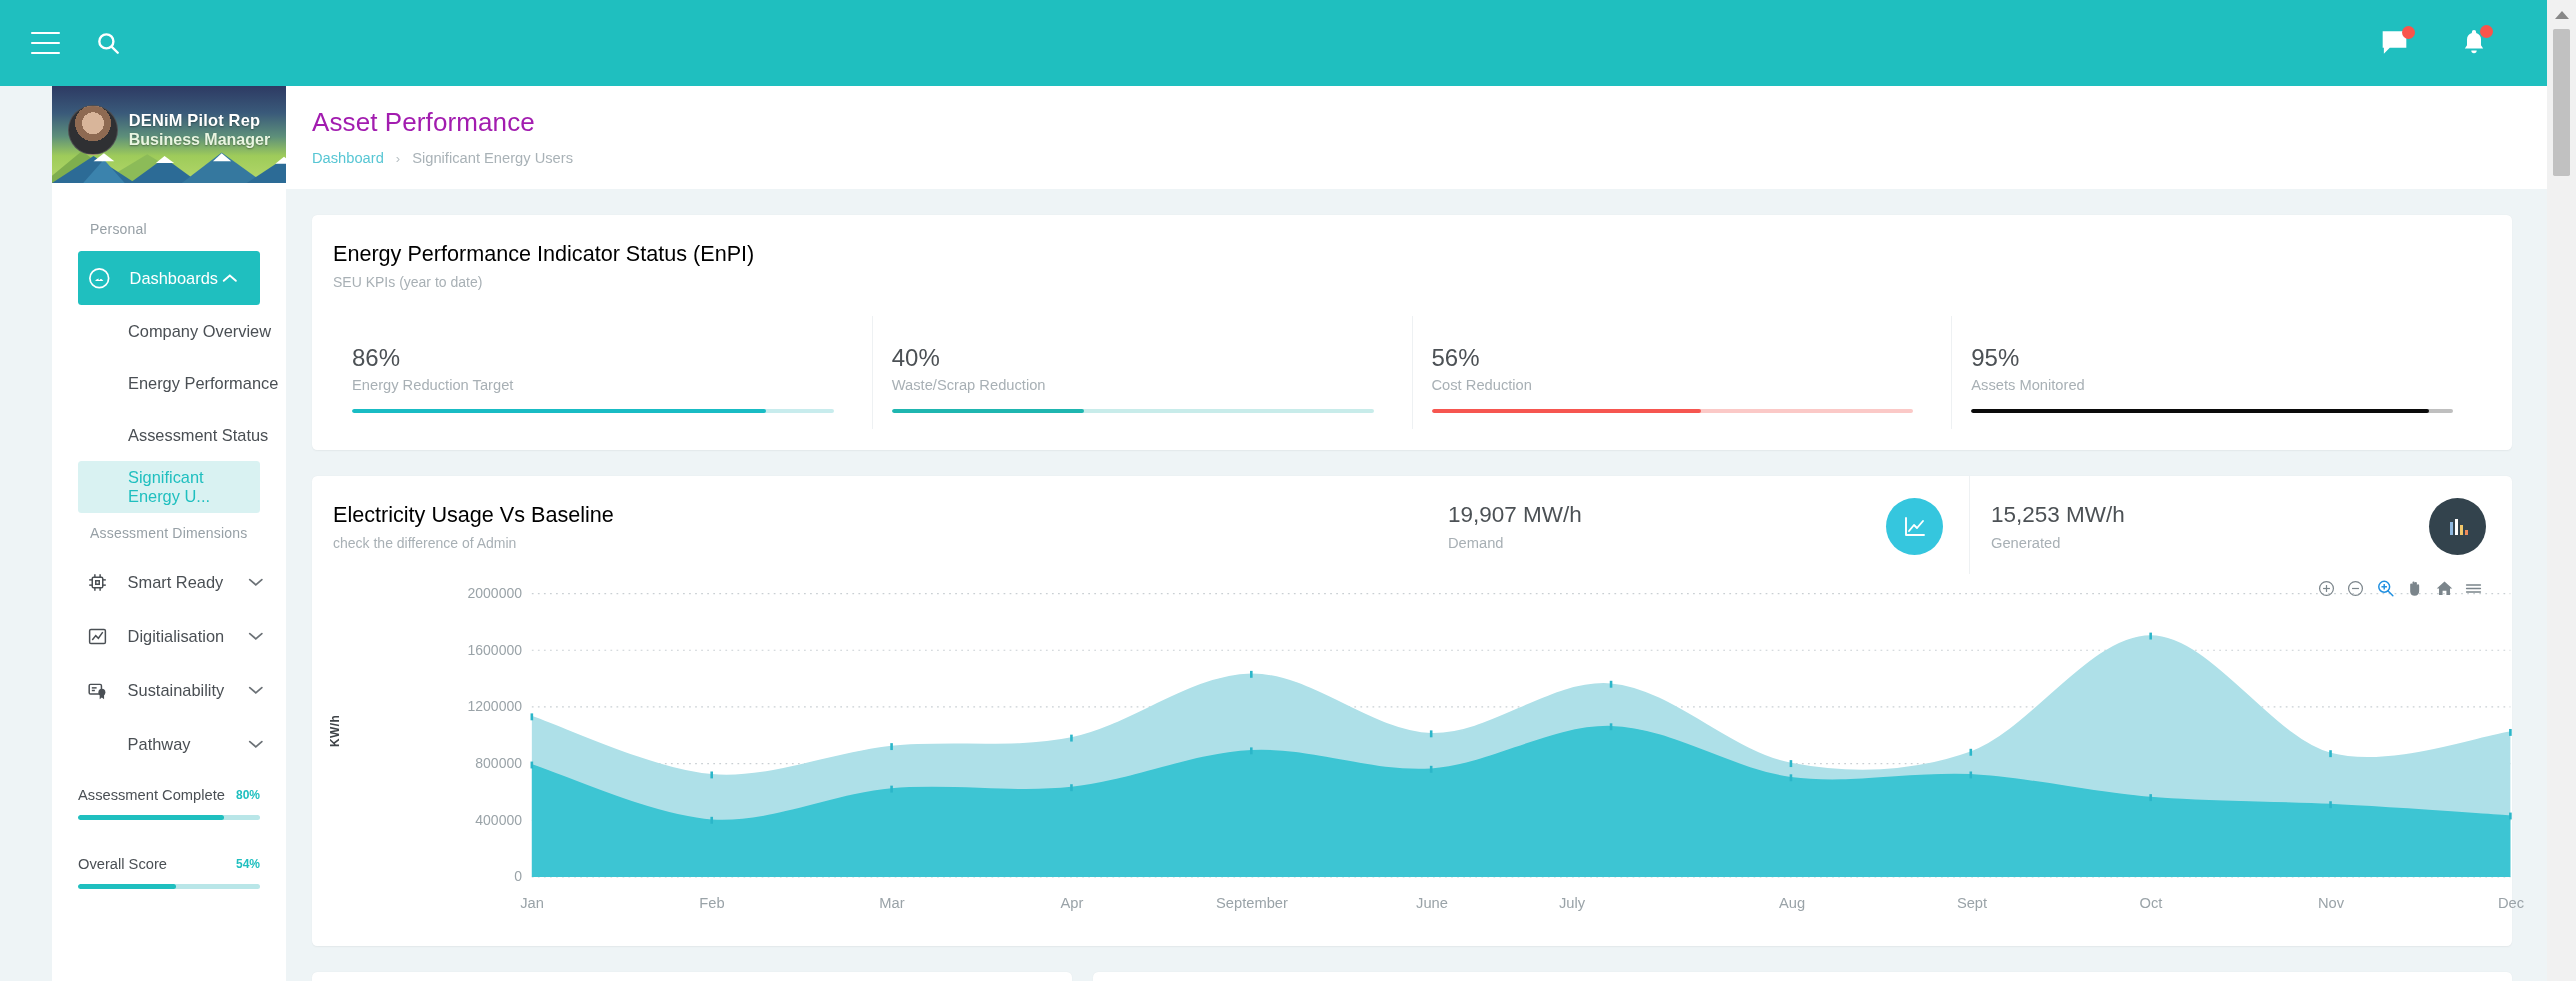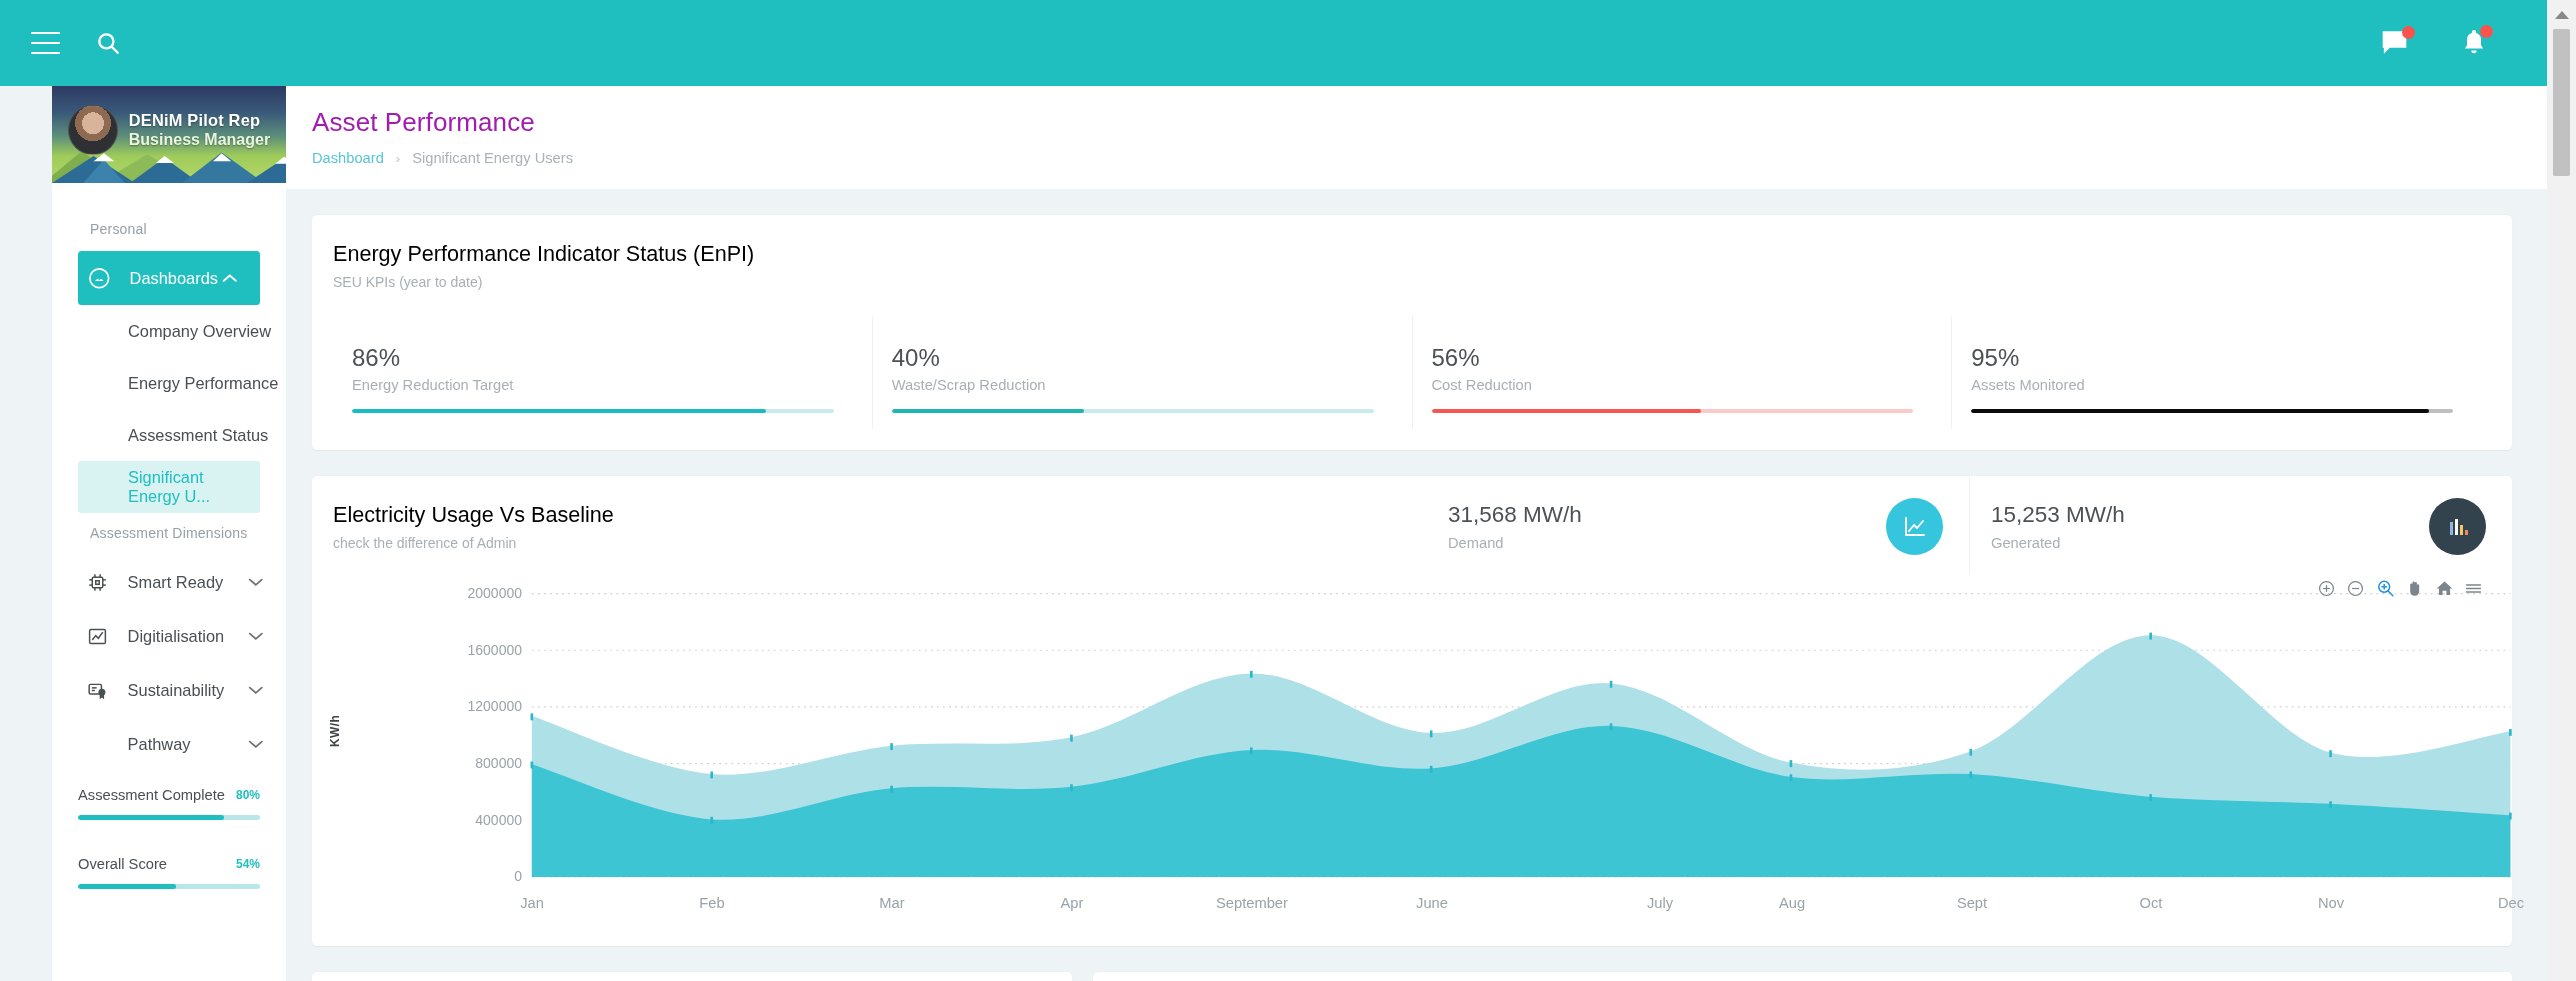--- a/index.html
+++ b/index.html
@@ -388,21 +388,21 @@
     </div>
 
     <div class="card">
       <div class="elec-head">
         <div class="elec-title-col">
           <div class="card-title">Electricity Usage Vs Baseline</div>
           <div class="card-sub">check the difference of Admin</div>
         </div>
         <div class="stat-col">
           <div>
-            <div class="stat-val">31,568 MW/h</div>
+            <div class="stat-val">19,907 MW/h</div>
             <div class="stat-lbl">Demand</div>
           </div>
           <div class="round-btn teal">
             <svg width="24" height="24" viewBox="0 0 24 24" fill="none" stroke="#ffffff" stroke-width="1.9" stroke-linecap="round" stroke-linejoin="round">
               <polyline points="3,3 3,20 21,20"></polyline>
               <polyline points="6,16 11,10 14,13 20,6"></polyline>
             </svg>
           </div>
         </div>
         <div class="stat-col">
@@ -472,21 +472,21 @@
             <div class="ytick" style="top: 76px; left: 0px; width: 210px;">1600000</div>
             <div class="ytick" style="top: 19px; left: 0px; width: 210px;">2000000</div>
           </div>
         <div id="xtick-layer">
             <div class="xtick" style="left: 220px; top: 321px;">Jan</div>
             <div class="xtick" style="left: 400px; top: 321px;">Feb</div>
             <div class="xtick" style="left: 580px; top: 321px;">Mar</div>
             <div class="xtick" style="left: 760px; top: 321px;">Apr</div>
             <div class="xtick" style="left: 940px; top: 321px;">September</div>
             <div class="xtick" style="left: 1120px; top: 321px;">June</div>
-            <div class="xtick" style="left: 1348px; top: 321px;">July</div>
+            <div class="xtick" style="left: 1260px; top: 321px;">July</div>
             <div class="xtick" style="left: 1480px; top: 321px;">Aug</div>
             <div class="xtick" style="left: 1660px; top: 321px;">Sept</div>
             <div class="xtick" style="left: 1839px; top: 321px;">Oct</div>
             <div class="xtick" style="left: 2019px; top: 321px;">Nov</div>
             <div class="xtick" style="left: 2199px; top: 321px;">Dec</div>
           </div>
         <svg id="chart-svg" width="2160" height="346" style="position:absolute;left:60px;top:8.6px;" viewBox="0 0 2500 400">
             <line x1="185" y1="340" x2="2475" y2="340" stroke="#c9cfd3" stroke-width="1.4" stroke-dasharray="2,5"></line>
             <line x1="185" y1="274.4" x2="2475" y2="274.4" stroke="#c9cfd3" stroke-width="1.4" stroke-dasharray="2,5"></line>
             <line x1="185" y1="208.79999999999998" x2="2475" y2="208.79999999999998" stroke="#c9cfd3" stroke-width="1.4" stroke-dasharray="2,5"></line>

